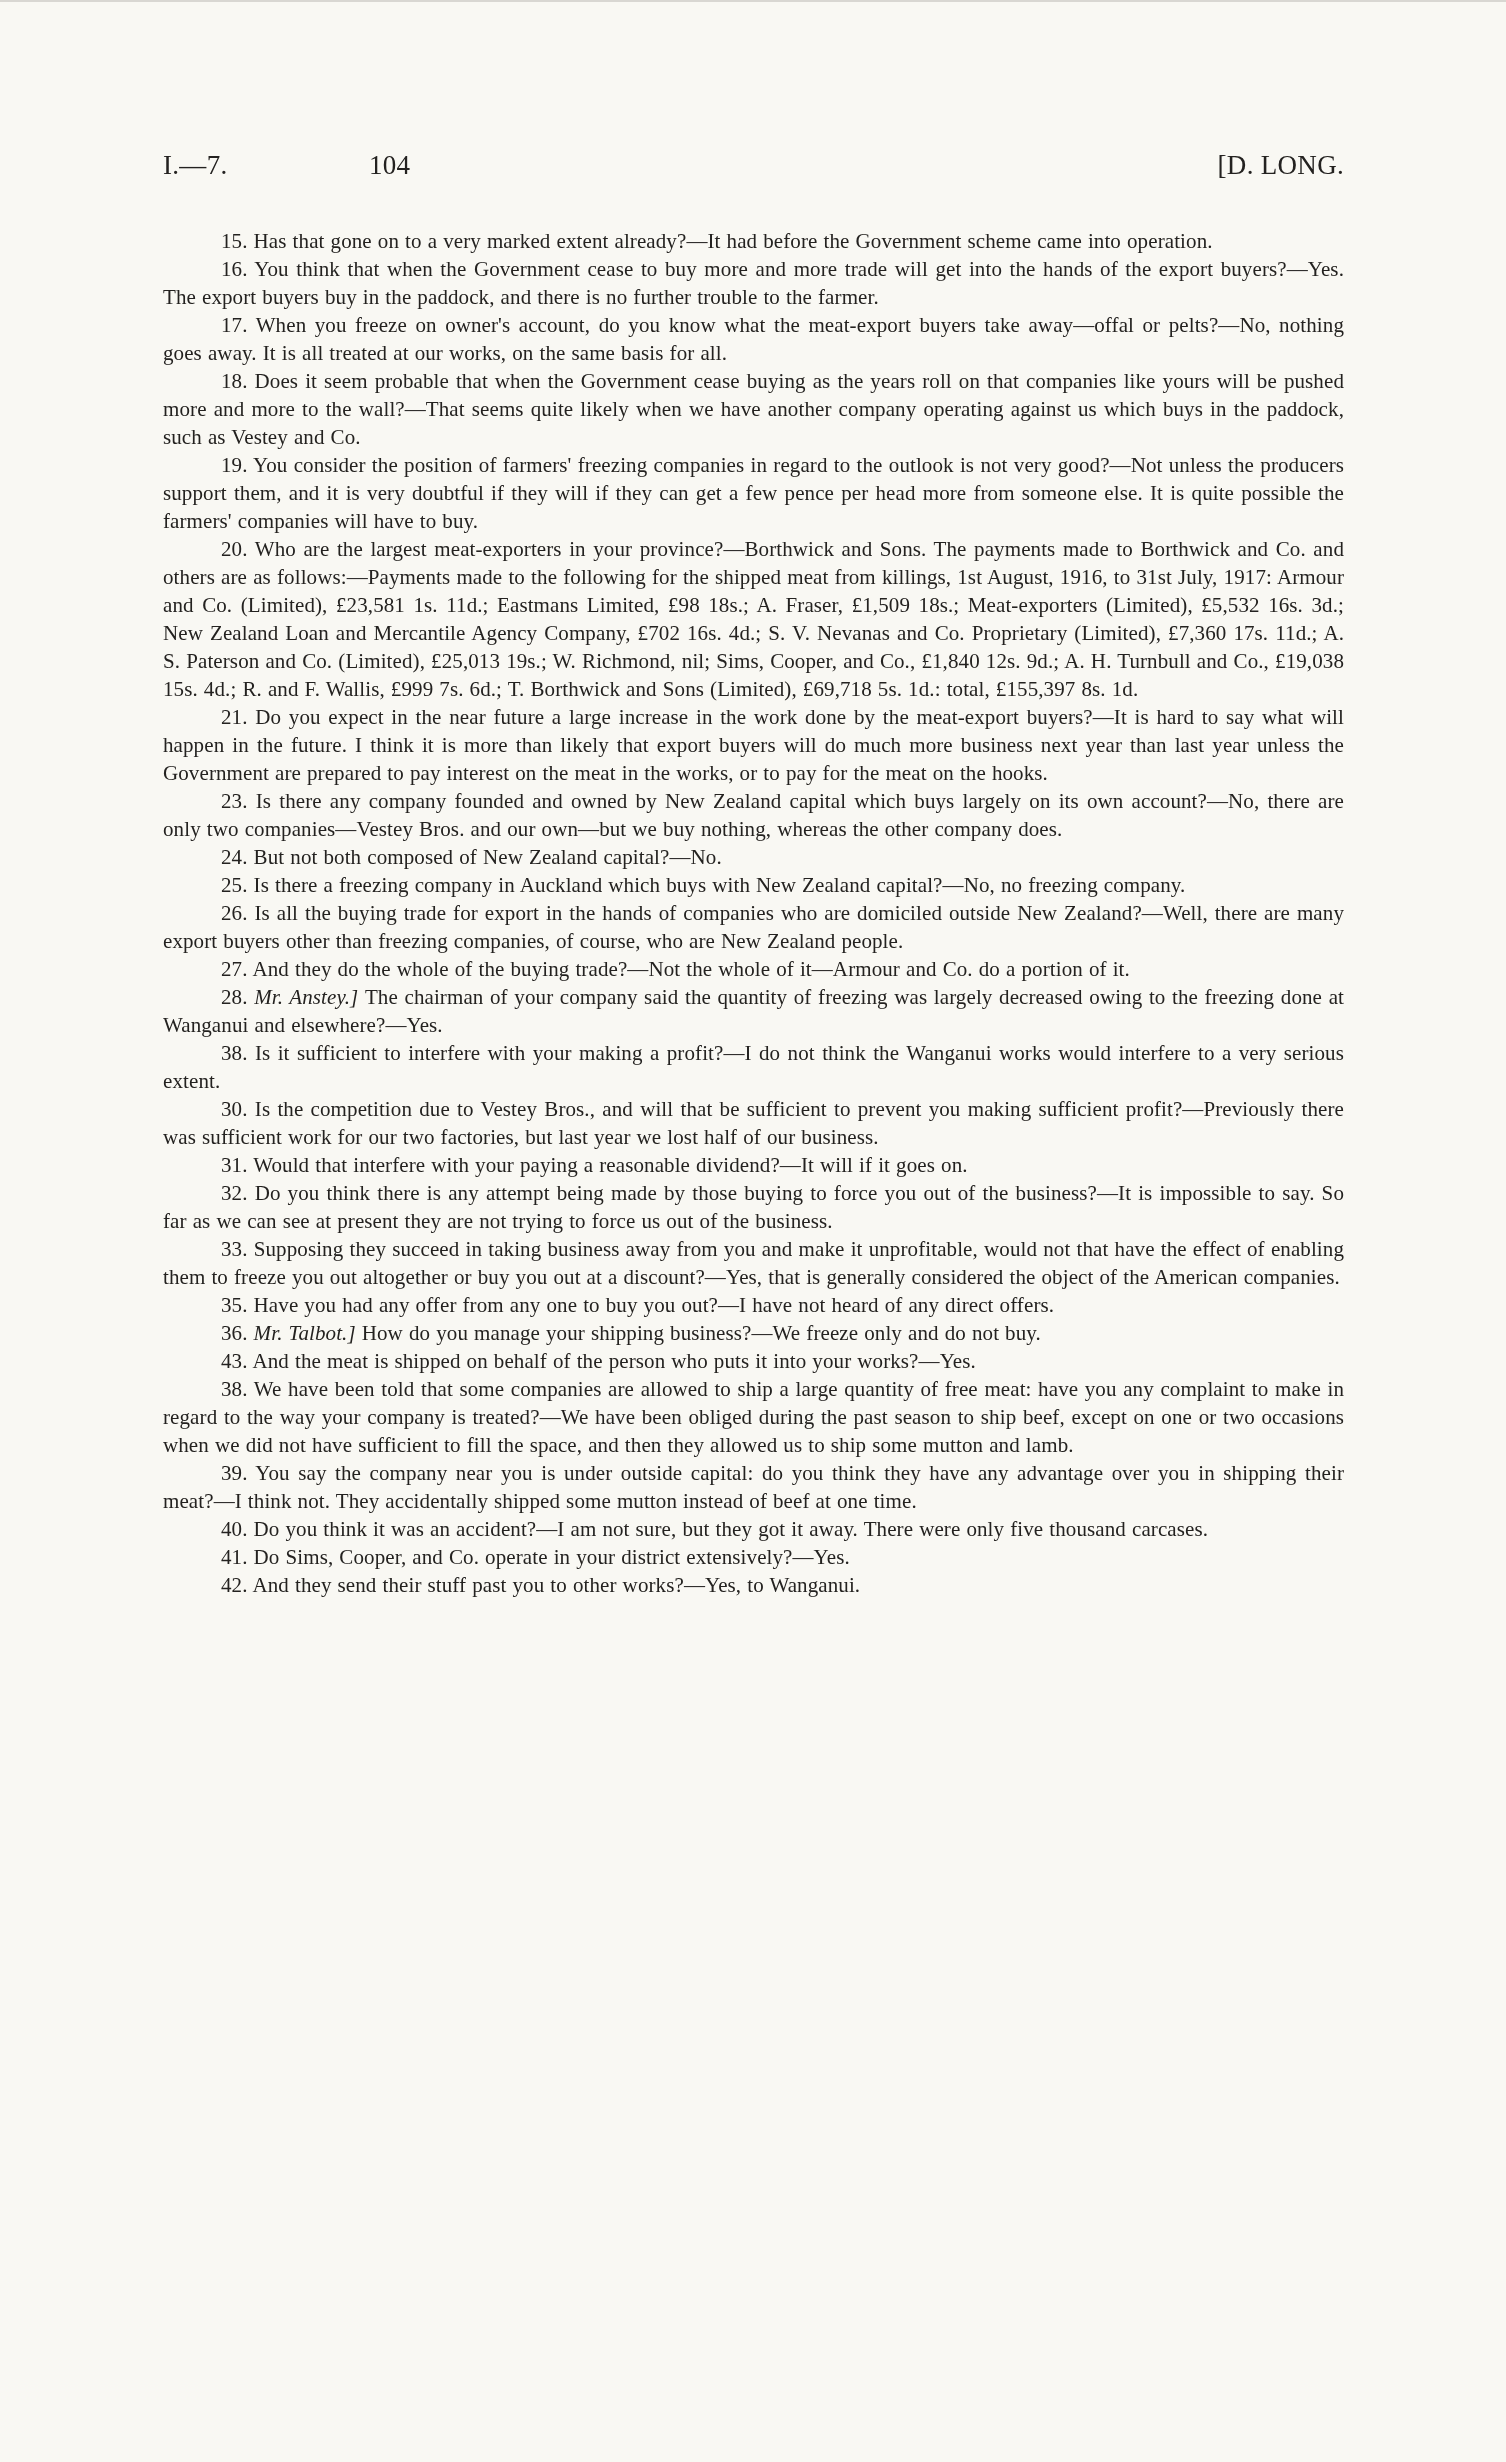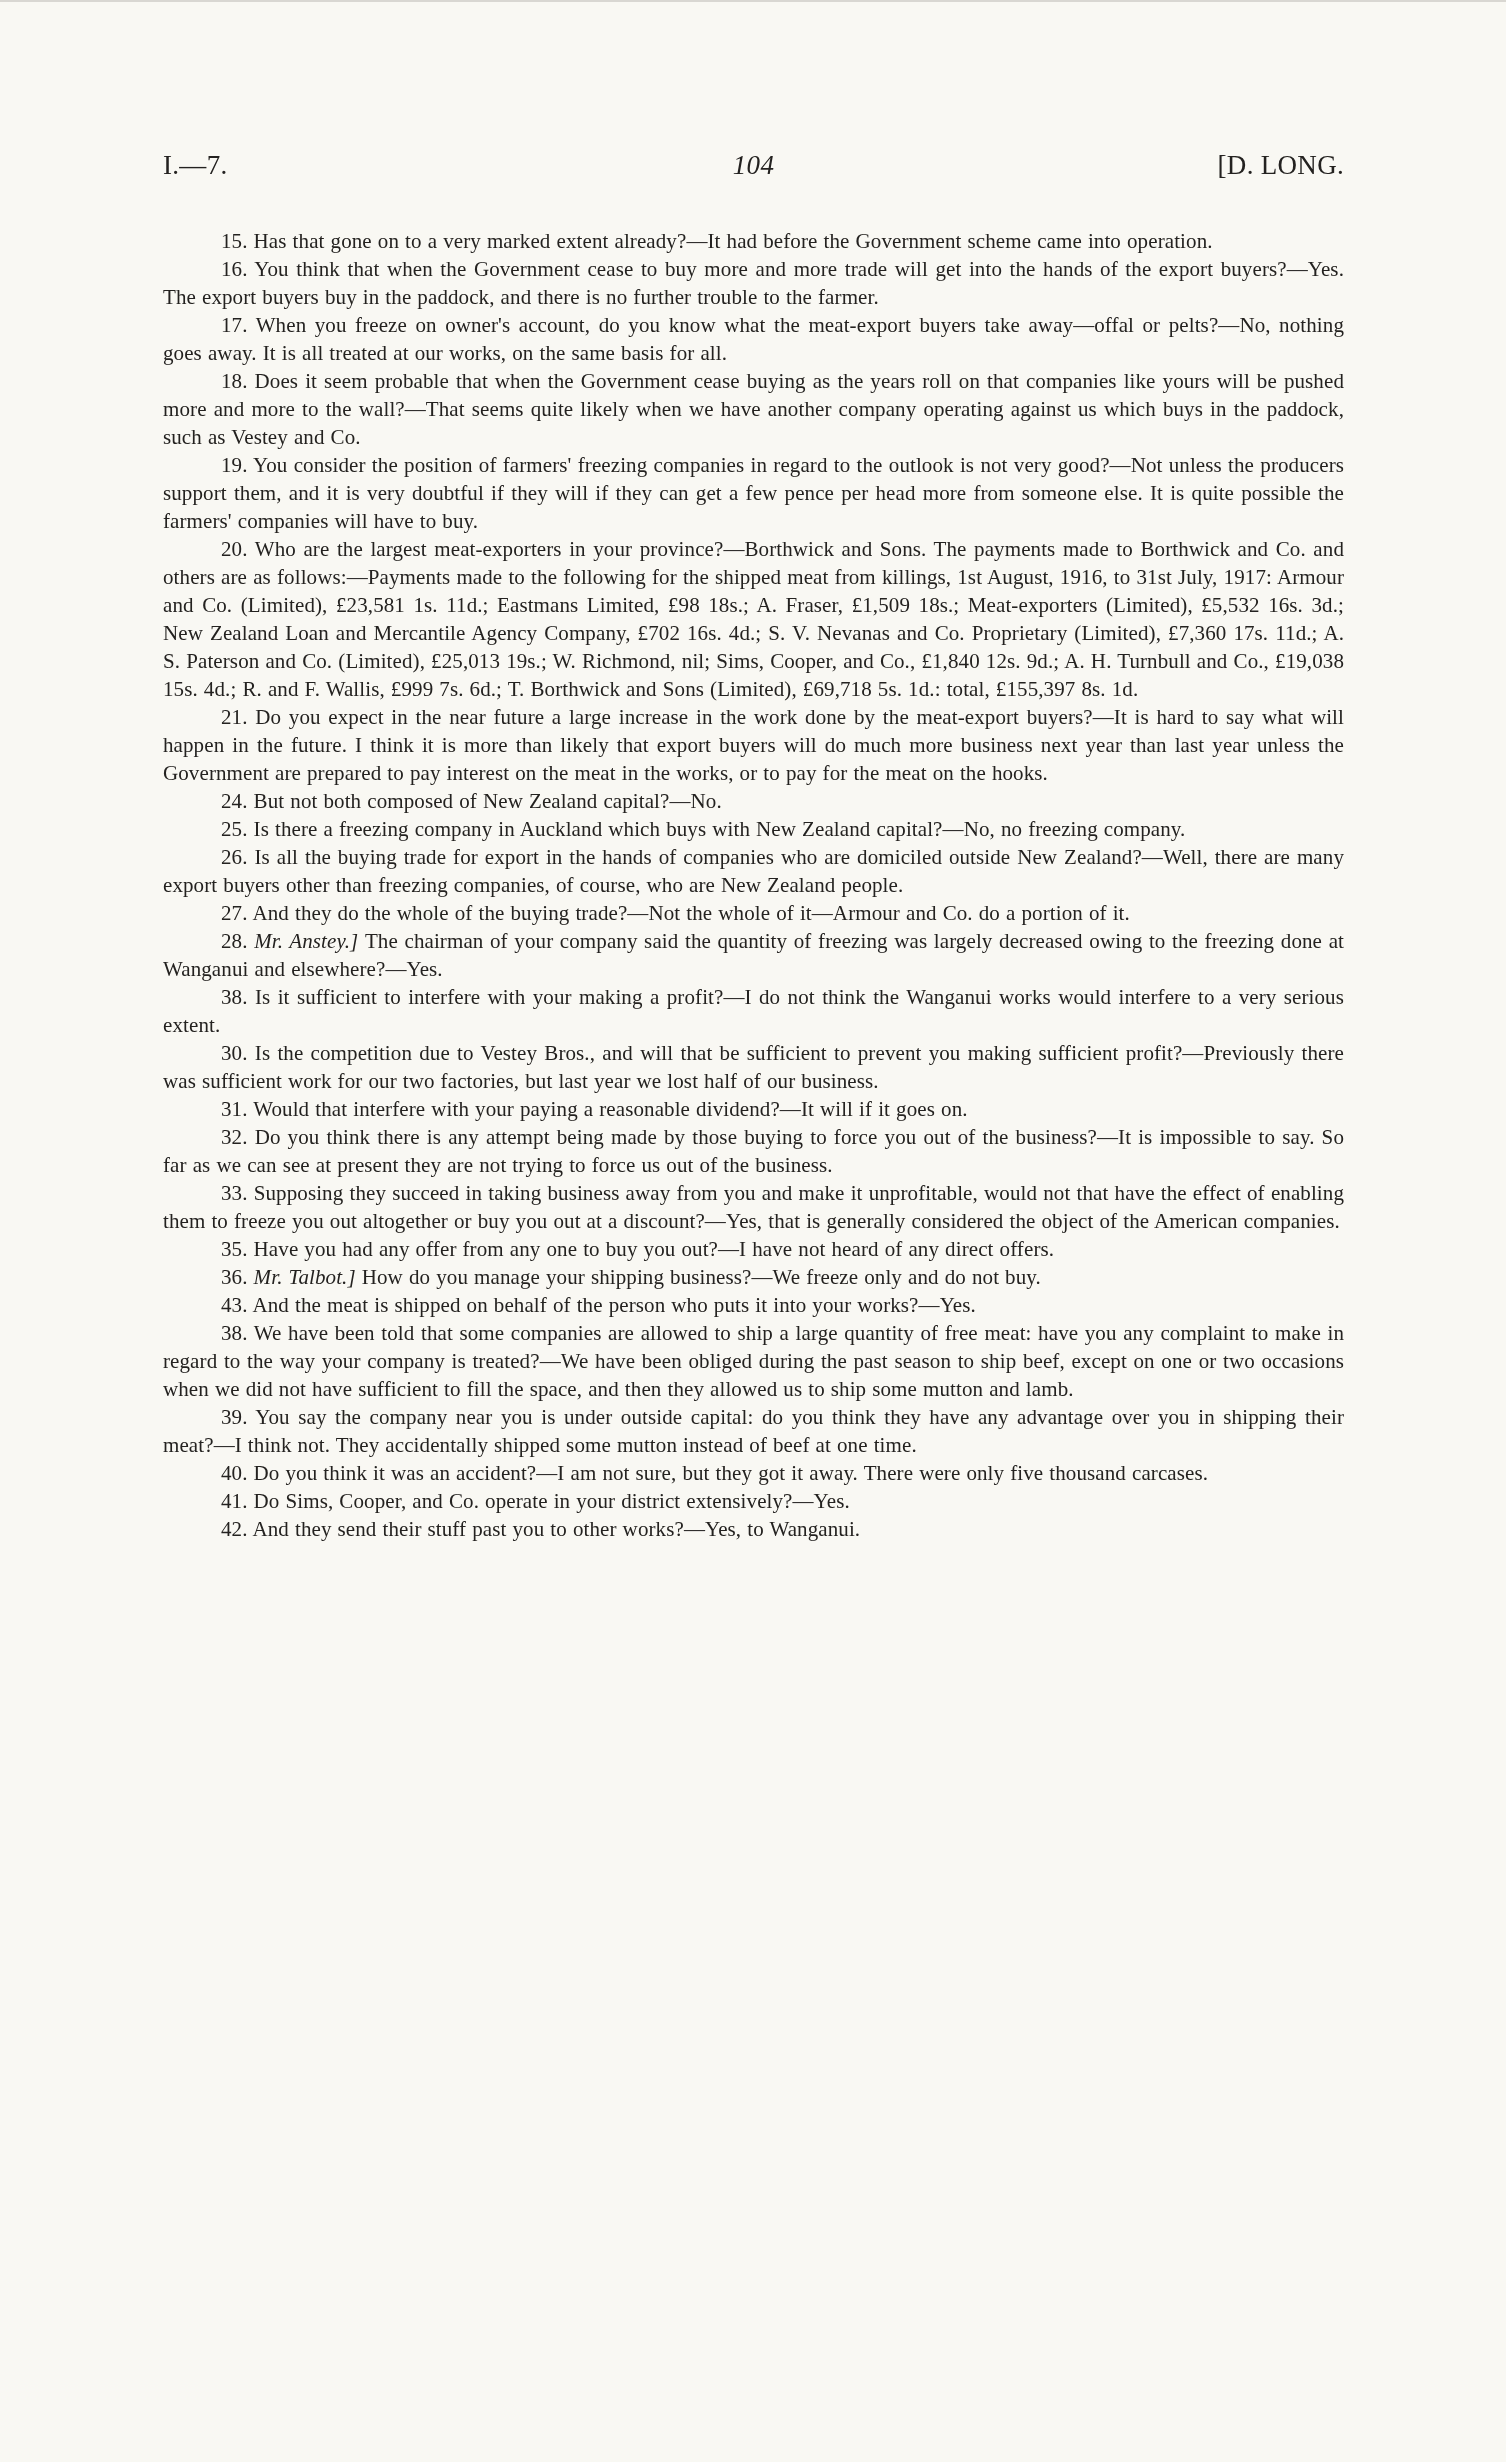--- a/index.html
+++ b/index.html
@@ -29,22 +29,21 @@
     align-items: baseline;
     font-size: 27px;
     letter-spacing: 0.3px;
   }
   .running-head .section-label {
     min-width: 206px;
     text-align: left;
   }
   .running-head .page-number {
     flex: 1;
-    text-align: center;
-    font-style: italic;
+    text-align: left;
   }
   .running-head .witness-label {
     min-width: 206px;
     text-align: right;
   }
   .body-text {
     position: absolute;
     top: 225px;
     left: 163px;
     width: 1181px;
@@ -84,20 +83,21 @@
 
   <p class="qa"><span class="pnum">18. </span><span class="ptext">Does it seem probable that when the Government cease buying as the years roll on that companies like yours will be pushed more and more to the wall?—That seems quite likely when we have another company operating against us which buys in the paddock, such as Vestey and Co.</span></p>
 
   <p class="qa"><span class="pnum">19. </span><span class="ptext">You consider the position of farmers' freezing companies in regard to the outlook is not very good?—Not unless the producers support them, and it is very doubtful if they will if they can get a few pence per head more from someone else.  It is quite possible the farmers' companies will have to buy.</span></p>
 
   <p class="qa"><span class="pnum">20. </span><span class="ptext">Who are the largest meat-exporters in your province?—Borthwick and Sons.  The payments made to Borthwick and Co. and others are as follows:—Payments made to the following for the shipped meat from killings, 1st August, 1916, to 31st July, 1917:  Armour and Co. (Limited), £23,581 1s. 11d.;  Eastmans Limited, £98 18s.;  A. Fraser, £1,509 18s.;  Meat-exporters (Limited), £5,532 16s. 3d.;  New Zealand Loan and Mercantile Agency Company, £702 16s. 4d.;  S. V. Nevanas and Co. Proprietary (Limited), £7,360 17s. 11d.;  A. S. Paterson and Co. (Limited), £25,013 19s.;  W. Richmond, nil;  Sims, Cooper, and Co., £1,840 12s. 9d.;  A. H. Turnbull and Co., £19,038 15s. 4d.;  R. and F. Wallis, £999 7s. 6d.;  T. Borthwick and Sons (Limited), £69,718 5s. 1d.:  total, £155,397 8s. 1d.</span></p>
 
   <p class="qa"><span class="pnum">21. </span><span class="ptext">Do you expect in the near future a large increase in the work done by the meat-export buyers?—It is hard to say what will happen in the future.  I think it is more than likely that export buyers will do much more business next year than last year unless the Government are prepared to pay interest on the meat in the works, or to pay for the meat on the hooks.</span></p>
 
 
+  <p class="qa"><span class="pnum">23. </span><span class="ptext">Is there any company founded and owned by New Zealand capital which buys largely on its own account?—No, there are only two companies—Vestey Bros. and our own—but we buy nothing, whereas the other company does.</span></p>
 
   <p class="qa"><span class="pnum">24. </span><span class="ptext">But not both composed of New Zealand capital?—No.</span></p>
 
   <p class="qa"><span class="pnum">25. </span><span class="ptext">Is there a freezing company in Auckland which buys with New Zealand capital?—No, no freezing company.</span></p>
 
   <p class="qa"><span class="pnum">26. </span><span class="ptext">Is all the buying trade for export in the hands of companies who are domiciled outside New Zealand?—Well, there are many export buyers other than freezing companies, of course, who are New Zealand people.</span></p>
 
   <p class="qa"><span class="pnum">27. </span><span class="ptext">And they do the whole of the buying trade?—Not the whole of it—Armour and Co. do a portion of it.</span></p>
 
   <p class="qa"><span class="pnum">28. </span><i class="speaker">Mr. Anstey.] </i><span class="ptext">The chairman of your company said the quantity of freezing was largely decreased owing to the freezing done at Wanganui and elsewhere?—Yes.</span></p>

